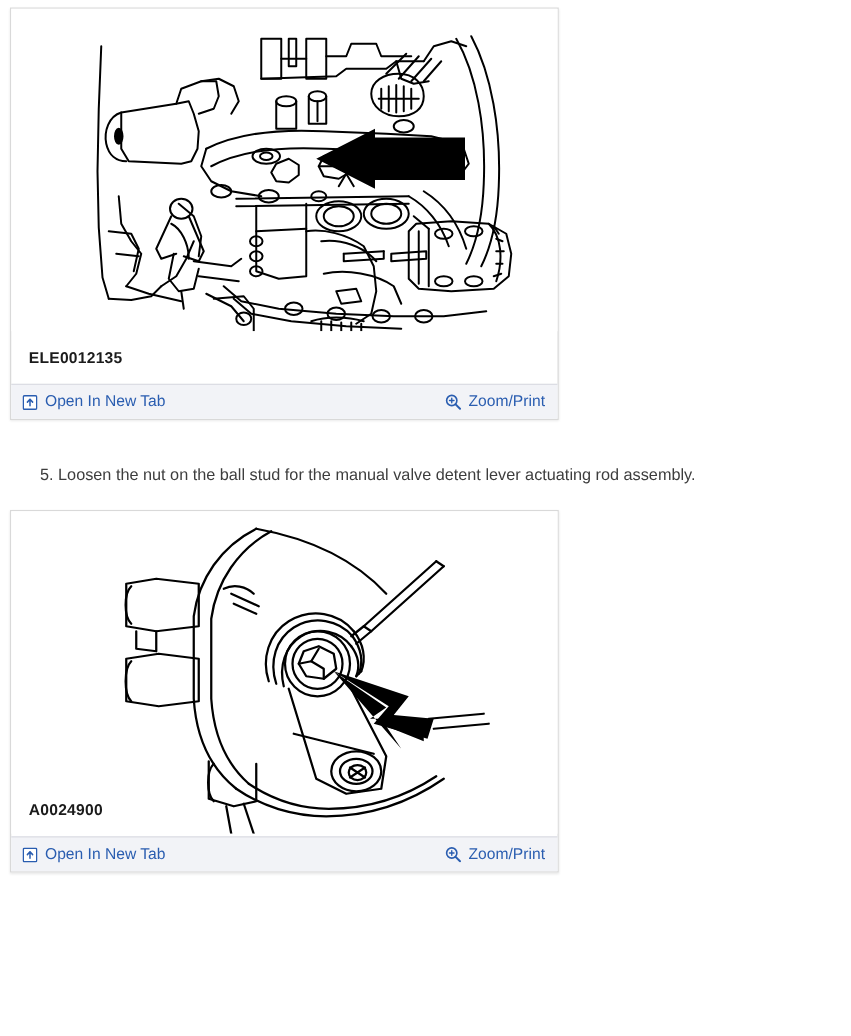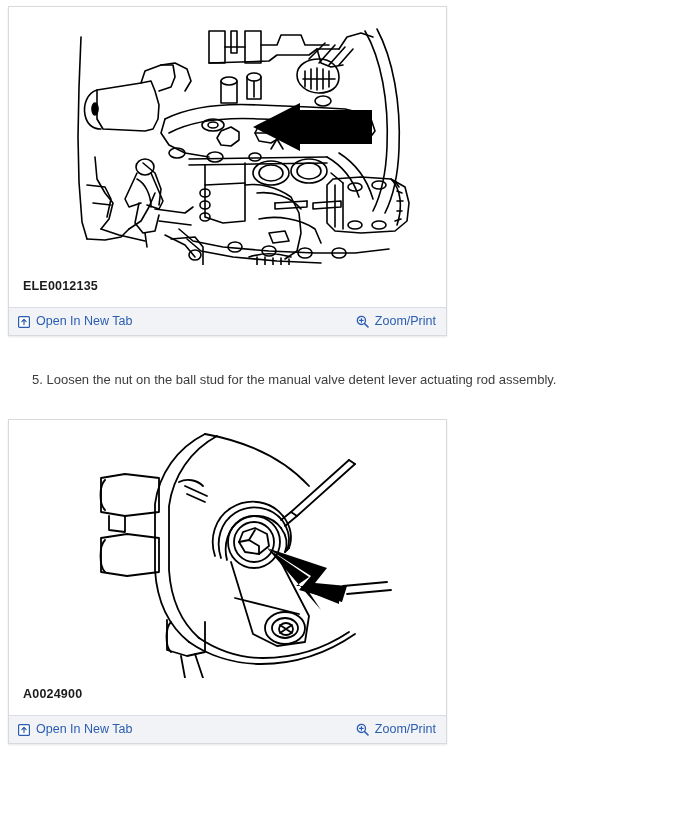--- a/index.html
+++ b/index.html
@@ -25,21 +25,21 @@
   .figure-panel {
     position: absolute;
     left: 8px;
     width: 439px;
     background: #ffffff;
     border: 1px solid #d9d9d9;
     box-sizing: border-box;
     box-shadow: 0 1px 2px rgba(0,0,0,0.10);
   }
   .figure-panel.panel-1 { top: 6px;  height: 330px; }
-  .figure-panel.panel-2 { top: 419px; height: 325px; }
+  .figure-panel.panel-2 { top: 408px; height: 290px; }
 
   .figure-art {
     position: relative;
     width: 100%;
     height: 258px;
     overflow: hidden;
     background: #ffffff;
   }
   .figure-art svg { display: block; }
 

